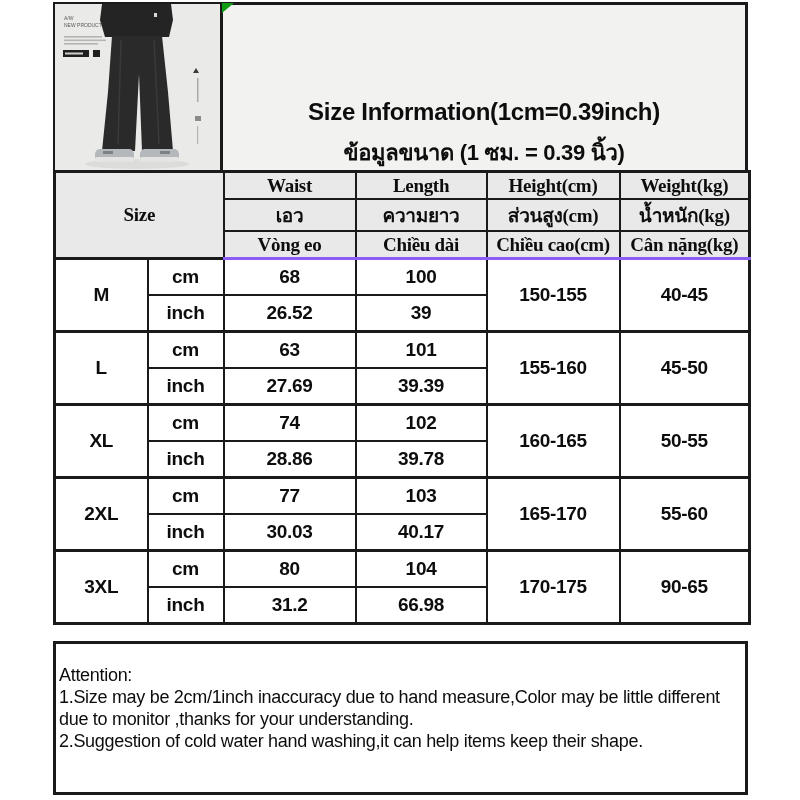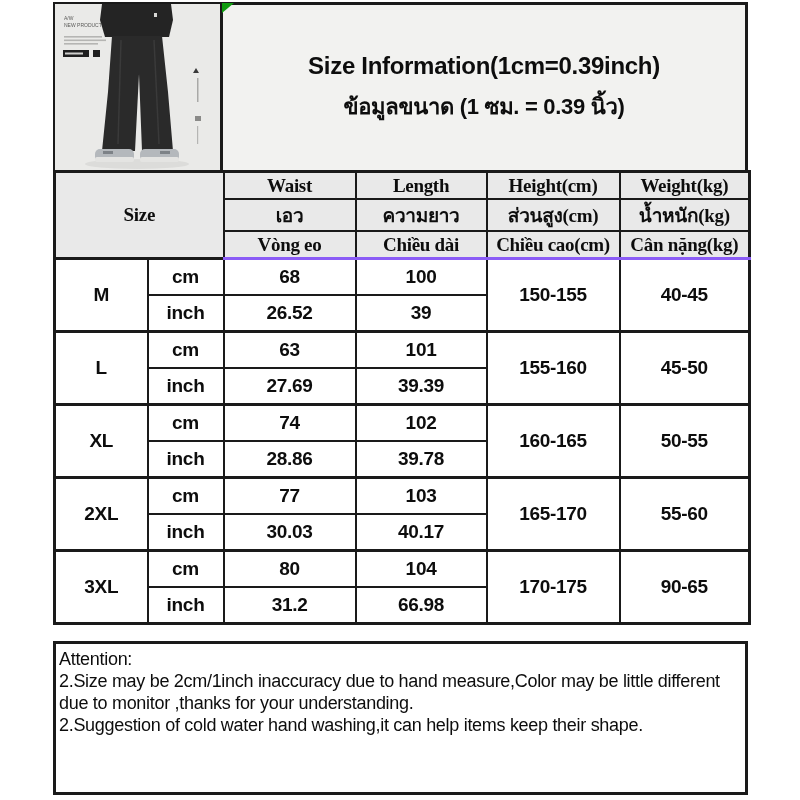--- a/index.html
+++ b/index.html
@@ -10,21 +10,21 @@
   
   .photo-box{
     position:absolute;left:53px;top:2px;width:169px;height:171px;
     border:2px solid #1a1a1a;box-sizing:border-box;background:#eaeae8;
   }
   .photo-box svg{display:block;width:100%;height:100%;}
   
   .title-box{
     position:absolute;left:220px;top:2px;width:528px;height:171px;
     border:3px solid #1a1a1a;box-sizing:border-box;background:#f2f2f0;
-    display:flex;flex-direction:column;align-items:center;justify-content:center;
+    display:flex;flex-direction:column;align-items:center;justify-content:flex-end;
     text-align:center;gap:9px;
   }
   .title-en{font-size:24px;font-weight:bold;letter-spacing:-0.3px;}
   .title-th{font-size:22px;font-weight:bold;letter-spacing:-0.3px;}
   .title-vi{font-size:24px;font-weight:bold;letter-spacing:-0.5px;}
   
   .green-tri{
     position:absolute;left:222px;top:3px;width:0;height:0;z-index:5;
     border-top:10px solid #109c10;border-right:12px solid transparent;
   }
@@ -44,21 +44,21 @@
   tr.grp td{border-top:3px solid #1a1a1a;}
   tr.hdr-last td{border-bottom:3px solid #8b5cf6;}
   tr.body-row td{height:34px;}
   td.size-col{background:#e3e3e3;font-size:20px;}
   td.shade{background:#f4f4f2;}
   td.merged{background:#f1f1ef;}
   
   .attention-box{
     position:absolute;left:53px;top:641px;width:695px;height:154px;
     border:3px solid #1a1a1a;box-sizing:border-box;background:#ffffff;
-    padding:4px 6px 0 3px;font-size:18px;line-height:22px;letter-spacing:-0.3px;
+    padding:20px 6px 0 3px;font-size:18px;line-height:22px;letter-spacing:-0.3px;
   }
 </style>
 </head>
 <body>
 
 <div id="canvas">
 
   <div class="photo-box">
     <svg viewBox="0 0 165 167" preserveAspectRatio="none">
       <rect x="0" y="0" width="165" height="167" fill="#eaeae8"></rect>
@@ -199,17 +199,17 @@
       <tr class="body-row">
         <td>inch</td>
         <td>31.2</td>
         <td>66.98</td>
       </tr>
     </tbody>
   </table>
 
   <div class="attention-box">
     <div>Attention:</div>
-    <div>2.Size may be 2cm/1inch inaccuracy due to hand measure,Color may be little different due to monitor ,thanks for your understanding.</div>
+    <div>1.Size may be 2cm/1inch inaccuracy due to hand measure,Color may be little different due to monitor ,thanks for your understanding.</div>
     <div>2.Suggestion of cold water hand washing,it can help items keep their shape.</div>
   </div>
 
 </div>
 
 </body></html>

